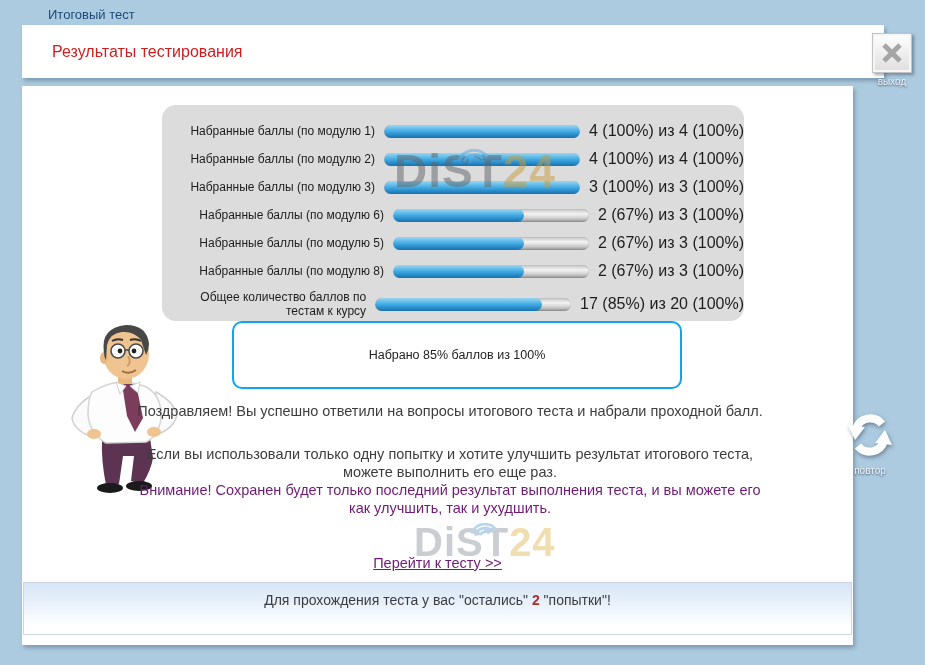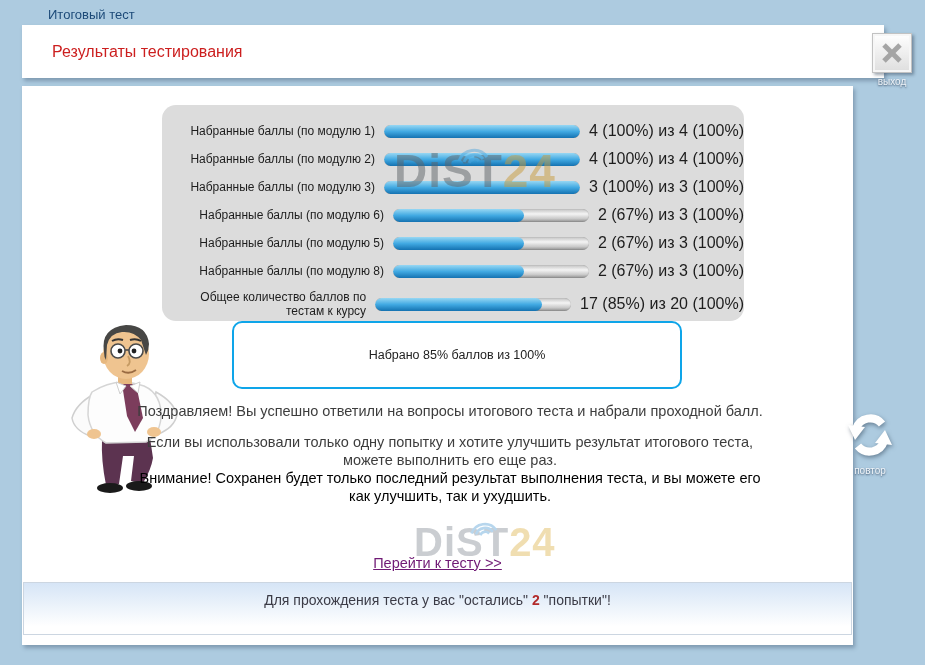--- a/index.html
+++ b/index.html
@@ -38,22 +38,22 @@
 
   .summary-box{position:absolute;left:210px;top:235px;width:446px;height:64px;background:#fff;
     border:2px solid #0ea5e9;border-radius:10px;display:flex;align-items:center;justify-content:center;
     font-size:12.5px;color:#222;z-index:1;}
 
   .character{position:absolute;left:24px;top:234px;z-index:1;}
 
   .message{position:absolute;left:112px;top:316px;width:632px;text-align:center;
     font-size:14.5px;line-height:18px;color:#3d3d3d;z-index:1;}
   .message p{margin:0;}
-  .message .p1{margin-bottom:13px;}
-  .message .warning{color:#000000;}
+  .message .p1{margin-bottom:25px;}
+  .message .warning{color:#701a75;}
 
   .link-row{position:absolute;left:0;top:468px;width:100%;text-align:center;z-index:1;}
   .goto-link{color:#701a75;text-decoration:underline;font-size:14.5px;cursor:pointer;}
 
   .footer-strip{position:absolute;left:1px;top:496px;width:827px;height:42px;
     border:1px solid #ccd6e1;background:linear-gradient(#d6e5f6,#ffffff 85%);
     text-align:center;padding-top:9px;box-sizing:content-box;font-size:14px;color:#3b3b46;}
   .footer-strip b{color:#b22a2a;}
 
   

